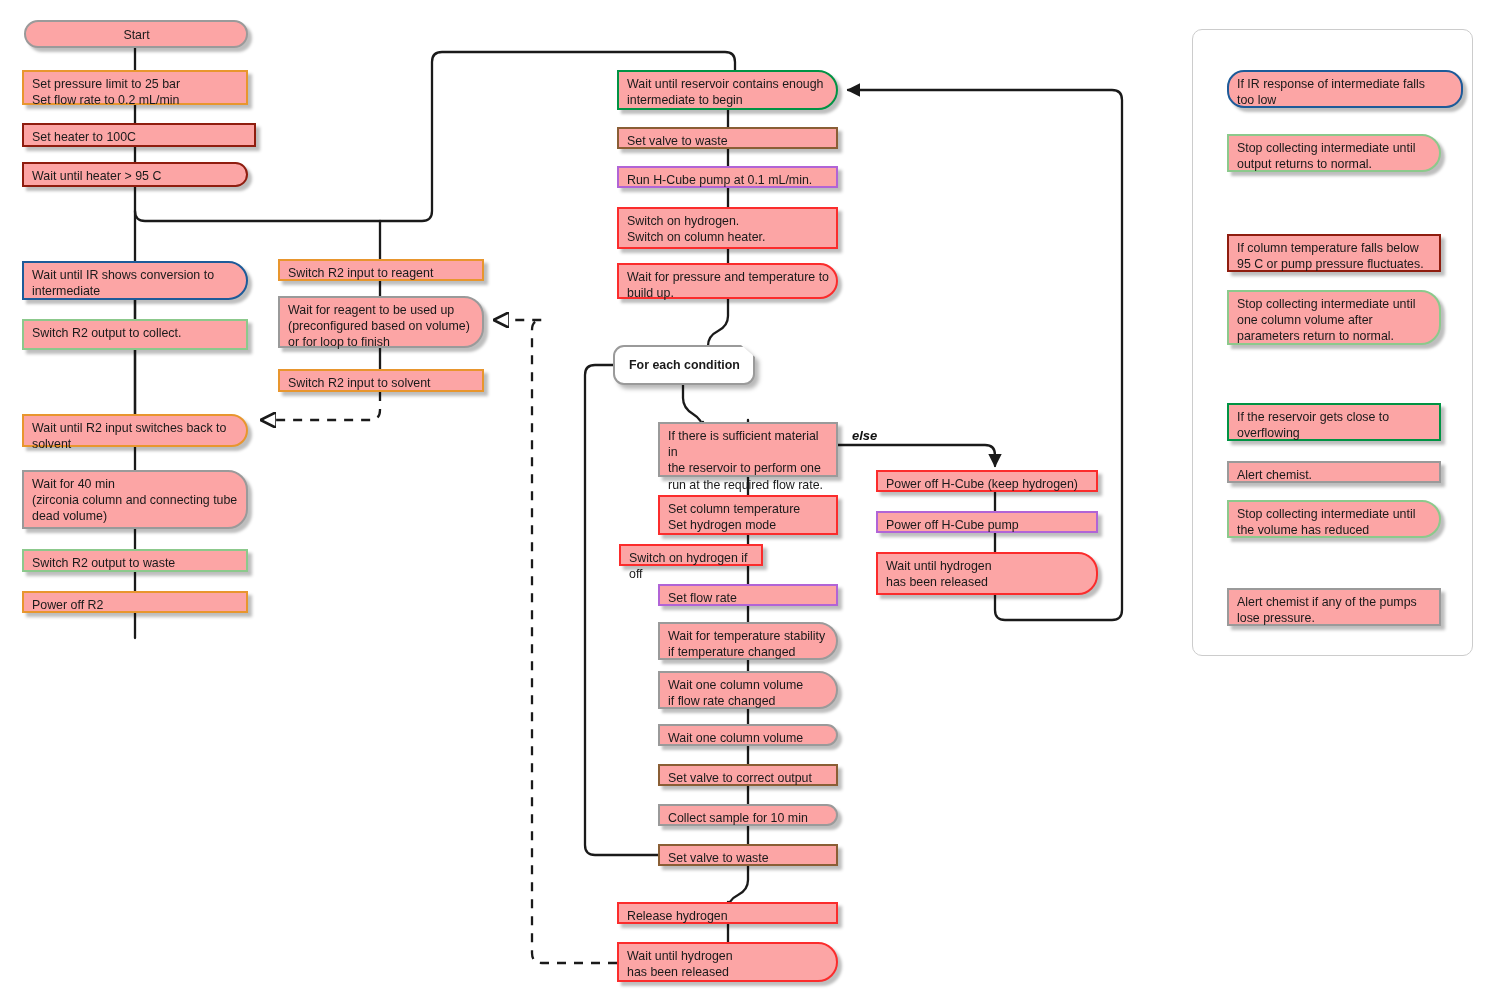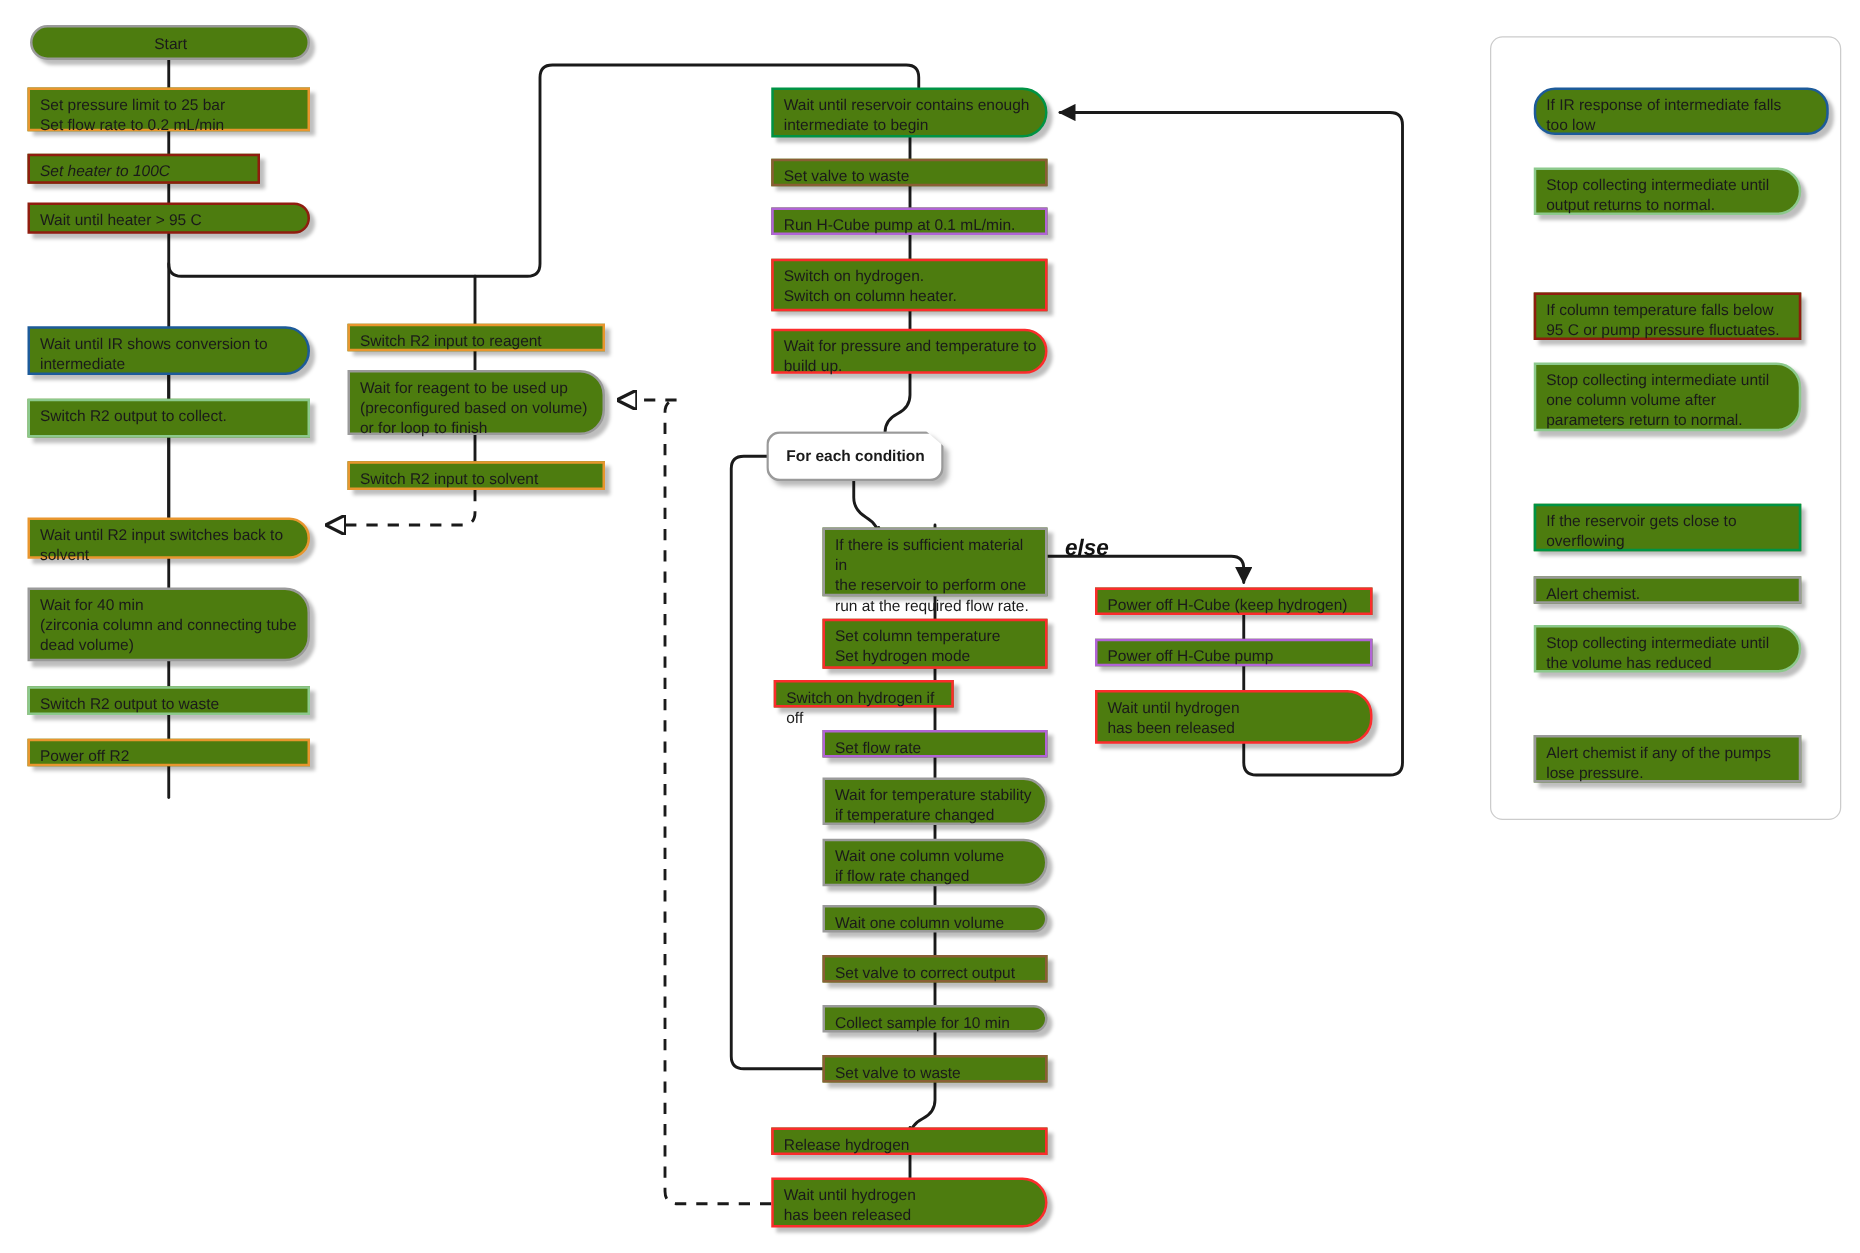--- a/index.html
+++ b/index.html
@@ -16,21 +16,21 @@
     background:#ffffff;
   }
   svg.wires{
     position:absolute; left:0; top:0; width:1488px; height:1002px;
     pointer-events:none;
     z-index:1;
   }
   .node{
     position:absolute;
     box-sizing:border-box;
-    background:#4d7c0f;
+    background:#fca5a5;
     border:2px solid #9a9a9a;
     color:#1a1a1a;
     font-size:12.4px;
     line-height:16.2px;
     padding:4px 7px 4px 8px;
     z-index:3;
     box-shadow:4px 4px 3px rgba(0,0,0,0.26);
     white-space:pre-line;
   }
   
@@ -63,21 +63,21 @@
   .panel{
     position:absolute;
     box-sizing:border-box;
     border:1px solid #cccccc;
     border-radius:10px;
     background:#ffffff;
     z-index:2;
   }
   .elselabel{
     position:absolute;
-    font-size:18px;
+    font-size:13px;
     font-weight:bold;
     font-style:italic;
     color:#111;
     z-index:4;
     text-align:right;
   }
 </style>
 </head>
 <body>
 
@@ -145,21 +145,21 @@
       <path d="M380,392 L380,410 Q380,420 370,420 L262,420" marker-end="url(#arrowOpen)"></path>
       <path d="M617,963 L542,963 Q532,963 532,953 L532,330 Q532,320 542,320 L495,320" marker-end="url(#arrowOpen)"></path>
     </g>
   </svg>
 
   <div class="node sh-round c-grey" style="left:24px;top:20px;width:224px;height:28px;line-height:20px;padding-top:3px;">Start</div>
 
   <div class="node sh-rect c-orange" style="left:22px;top:70px;width:226px;height:35px;">Set pressure limit to 25 bar
 Set flow rate to 0.2 mL/min</div>
 
-  <div class="node sh-rect c-darkred" style="left:22px;top:123px;width:186px;height:24px;font-style:italic;">Set heater to 100C</div>
+  <div class="node sh-rect c-darkred" style="left:22px;top:123px;width:234px;height:24px;">Set heater to 100C</div>
 
   <div class="node sh-wait c-darkred" style="left:22px;top:162px;width:226px;height:25px;">Wait until heater &gt; 95 C</div>
 
   <div class="node sh-wait c-blue" style="left:22px;top:261px;width:226px;height:39px;">Wait until IR shows conversion to
 intermediate</div>
 
   <div class="node sh-rect c-green" style="left:22px;top:319px;width:226px;height:31px;">Switch R2 output to collect.</div>
 
   <div class="node sh-wait c-orange" style="left:22px;top:414px;width:226px;height:33px;">Wait until R2 input switches back to
 solvent</div>

